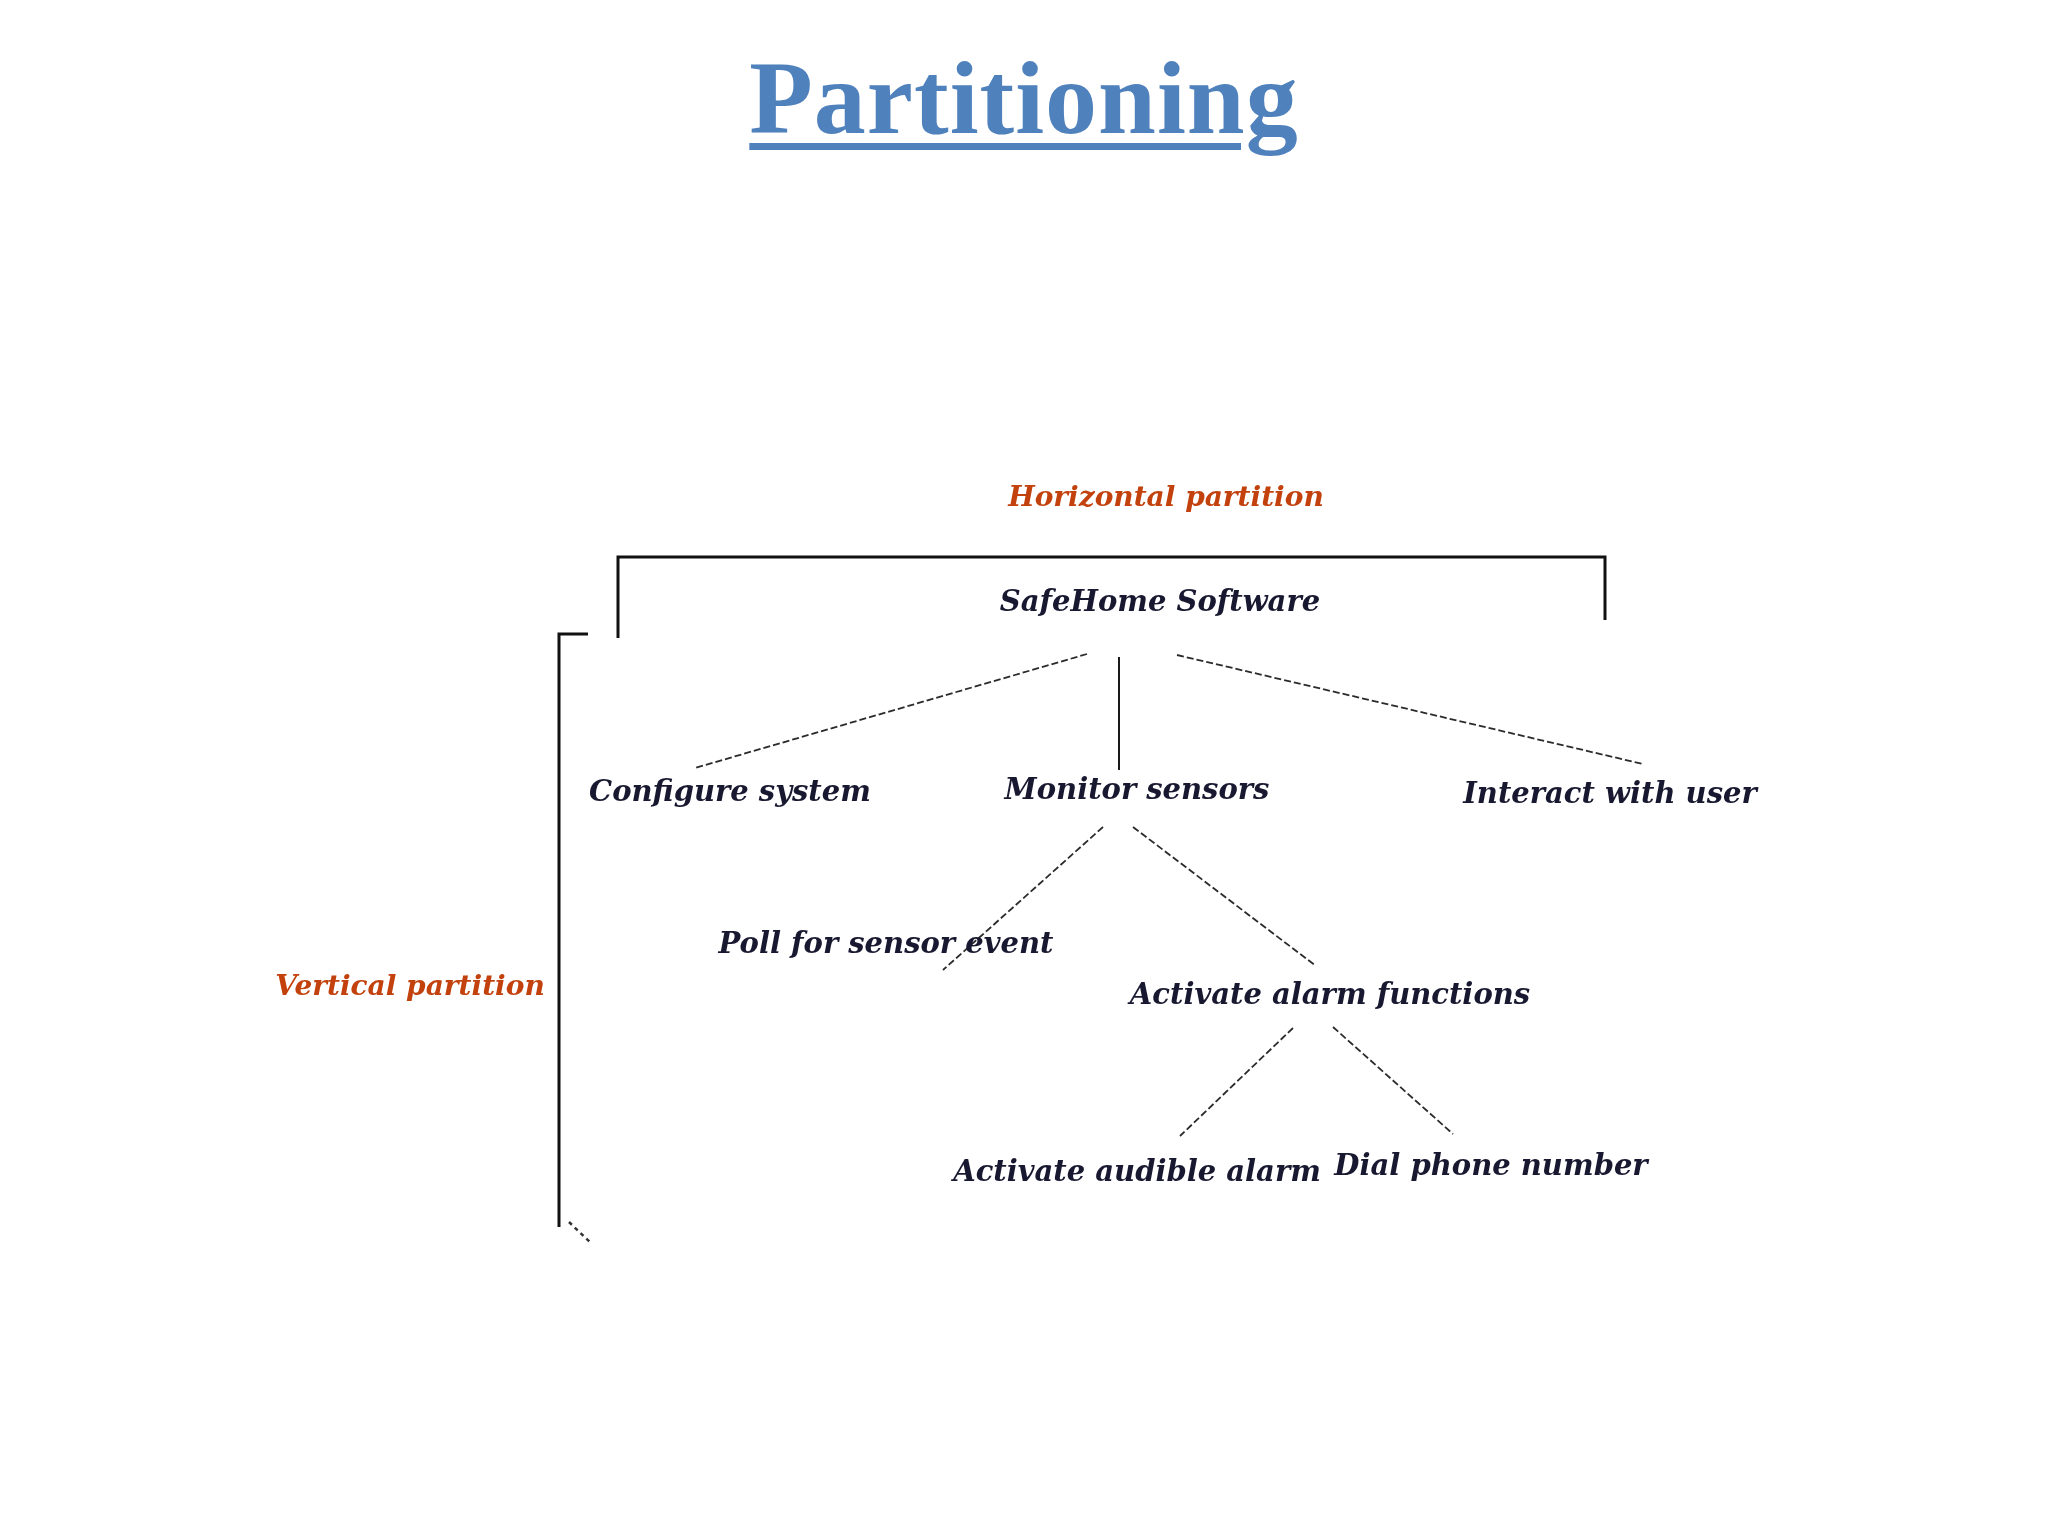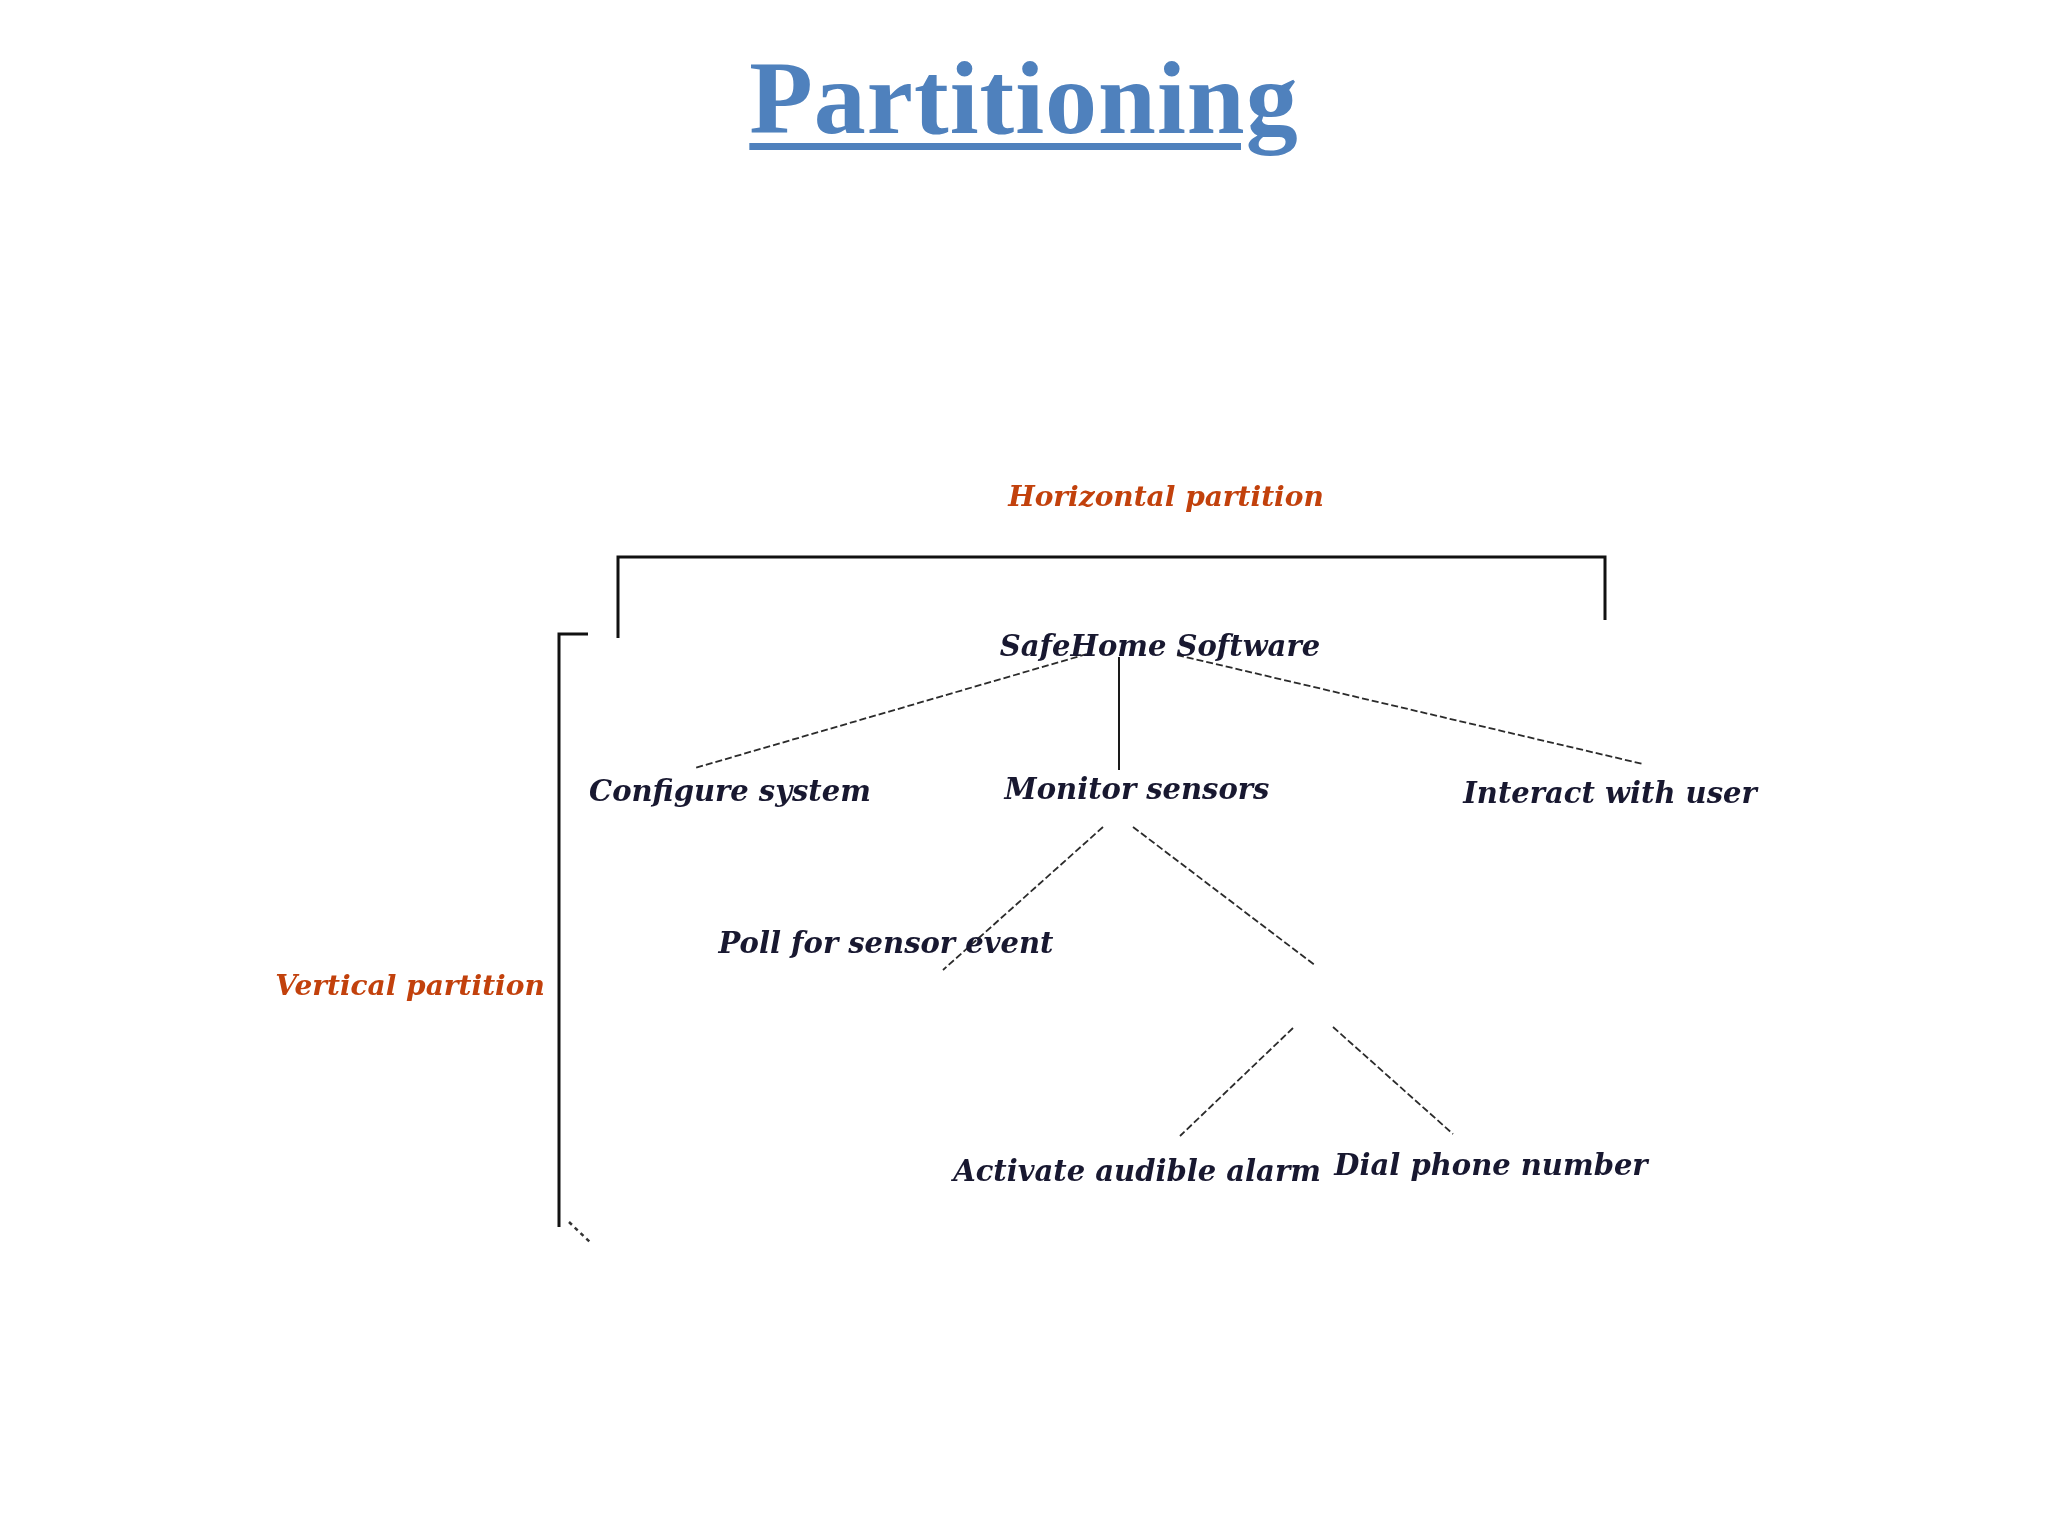--- a/index.html
+++ b/index.html
@@ -107,28 +107,29 @@
     <line class="edge" x1="1133" y1="827" x2="1316" y2="966"></line>
 
     <line class="edge" x1="1293" y1="1028" x2="1180" y2="1136"></line>
     <line class="edge" x1="1333" y1="1027" x2="1453" y2="1134"></line>
   </svg>
 
   <div class="partition-label" style="left:1166px; top:480px;">Horizontal partition</div>
 
   <div class="partition-label" style="left:410px; top:969px;">Vertical partition</div>
 
-  <div class="node-label" style="left:1160px; top:629px;">SafeHome Software</div>
+  <div class="node-label" style="left:1160px; top:584px;">SafeHome Software</div>
 
   <div class="node-label" style="left:730px; top:774px;">Configure system</div>
 
   <div class="node-label" style="left:1137px; top:772px;">Monitor sensors</div>
 
   <div class="node-label" style="left:1610px; top:776px;">Interact with user</div>
 
   <div class="node-label" style="left:886px; top:926px;">Poll for sensor event</div>
 
+  <div class="node-label" style="left:1330px; top:977px;">Activate alarm functions</div>
 
   <div class="node-label" style="left:1137px; top:1154px;">Activate audible alarm</div>
 
   <div class="node-label" style="left:1491px; top:1148px;">Dial phone number</div>
 
 </div>
 
 </body></html>

